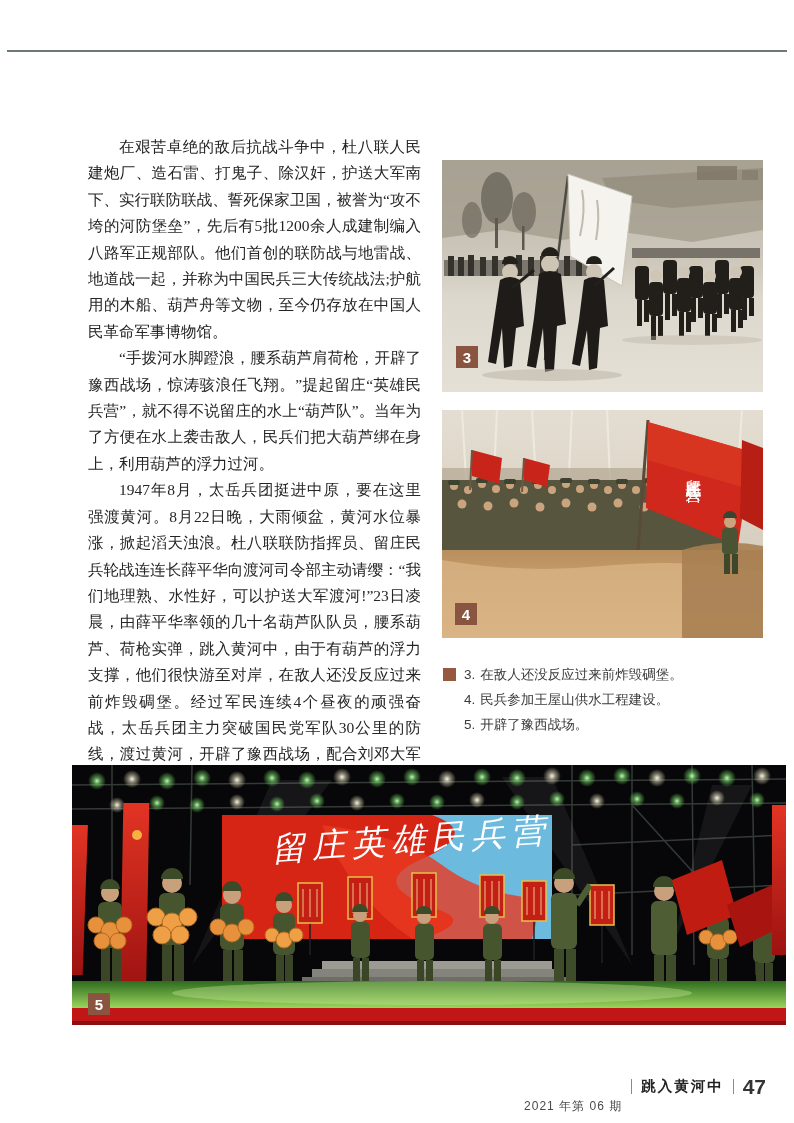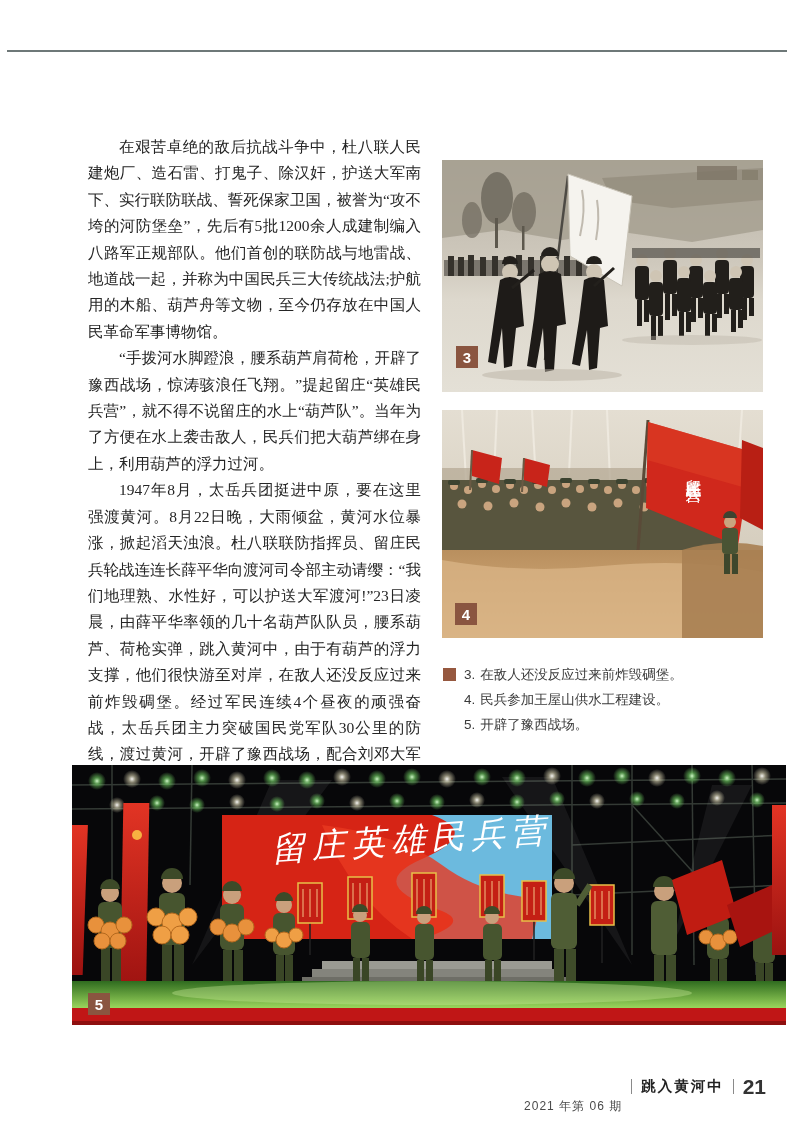--- a/index.html
+++ b/index.html
@@ -586,16 +586,16 @@
         <text class="chip-text" x="27" y="244.5" font-size="15" fill="#ffffff" text-anchor="middle">5</text>
       </g>
     </svg>
   </div>
 
   <div class="footer">
     <span class="issue">2021 年第 06 期</span>
     <span class="sep"></span>
     <span class="magazine">跳入黄河中</span>
     <span class="sep"></span>
-    <span class="pagenum">21</span>
+    <span class="pagenum">47</span>
   </div>
 
 </div>
 
 </body></html>

